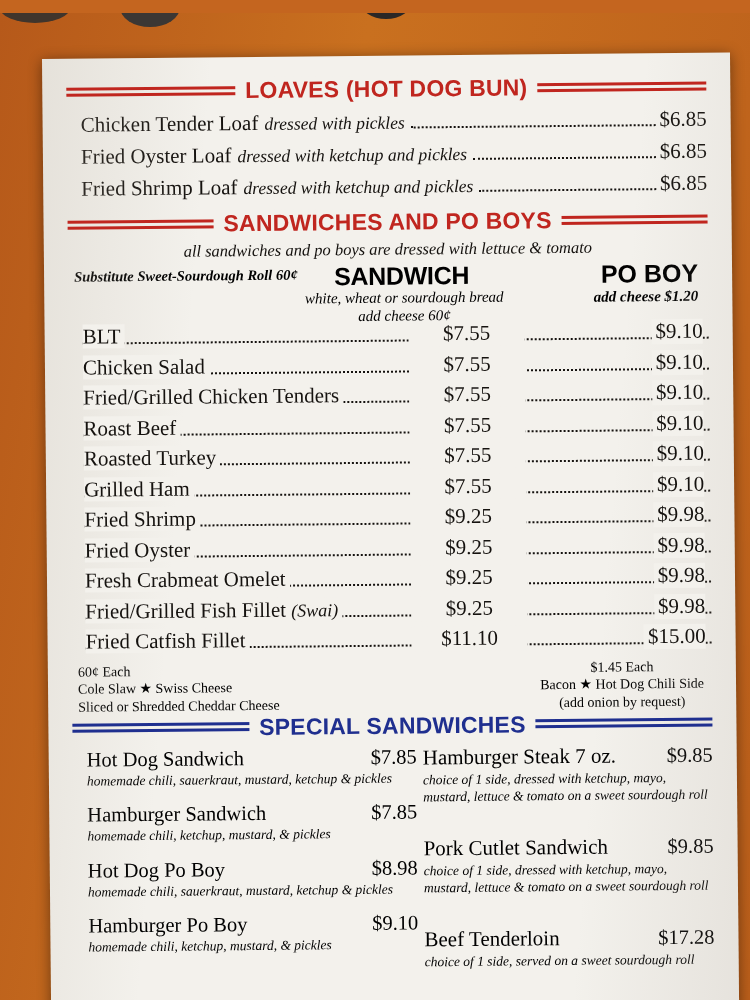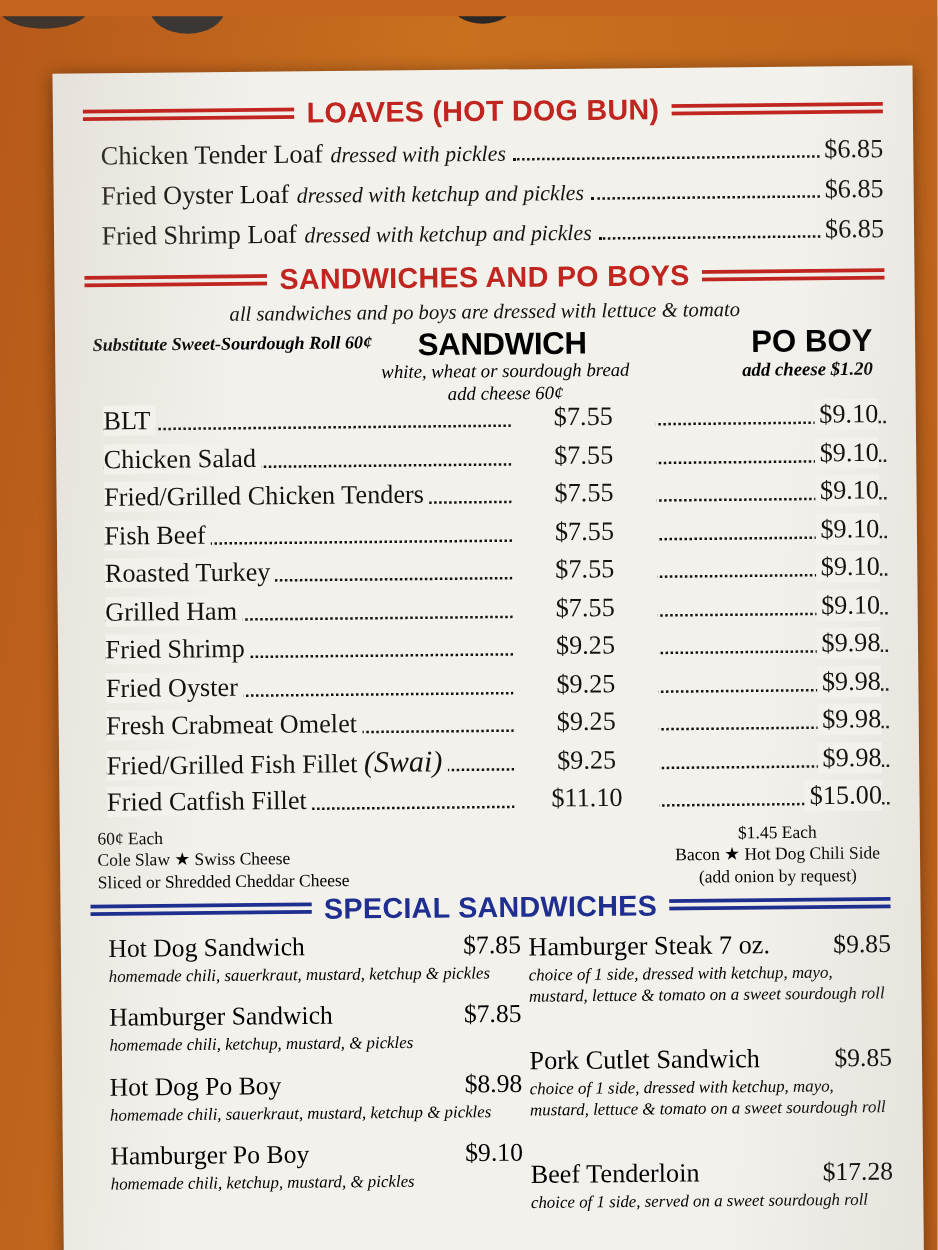--- a/index.html
+++ b/index.html
@@ -177,21 +177,21 @@
     height: 30.5px;
     font-size: 21px;
     color: #15120f;
   }
   .it-name {
     position: absolute;
     left: 14px;
     top: 0;
     white-space: nowrap;
   }
-  .it-name .paren { font-style: italic; font-size: 24px; }
+  .it-name .paren { font-style: italic; font-size: 18px; }
   .it-dots {
     position: absolute;
     left: 14px;
     right: 0;
     top: 18px;
     border-bottom: 2.5px dotted #15120f;
   }
   .it-p1 {
     position: absolute;
     left: 340px;
@@ -326,21 +326,21 @@
           <span class="it-p2">$9.10</span>
         </div>
         <div class="item-row">
           <span class="it-dots"></span>
           <span class="it-name"><span class="bgfix">Fried/Grilled Chicken Tenders</span></span>
           <span class="it-p1">$7.55</span>
           <span class="it-p2">$9.10</span>
         </div>
         <div class="item-row">
           <span class="it-dots"></span>
-          <span class="it-name"><span class="bgfix">Fish Beef</span></span>
+          <span class="it-name"><span class="bgfix">Roast Beef</span></span>
           <span class="it-p1">$7.55</span>
           <span class="it-p2">$9.10</span>
         </div>
         <div class="item-row">
           <span class="it-dots"></span>
           <span class="it-name"><span class="bgfix">Roasted Turkey</span></span>
           <span class="it-p1">$7.55</span>
           <span class="it-p2">$9.10</span>
         </div>
         <div class="item-row">

